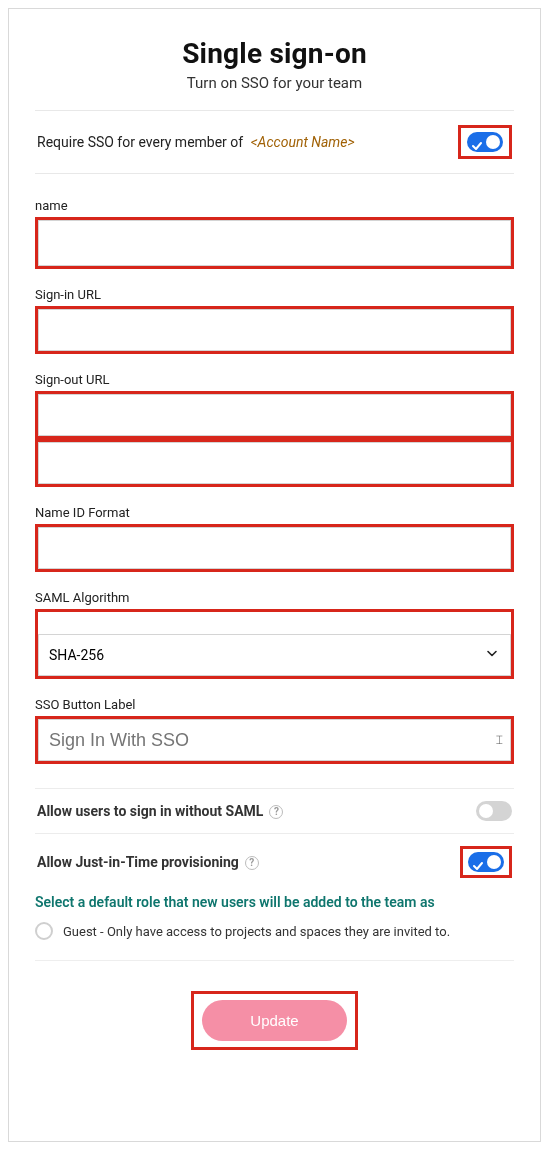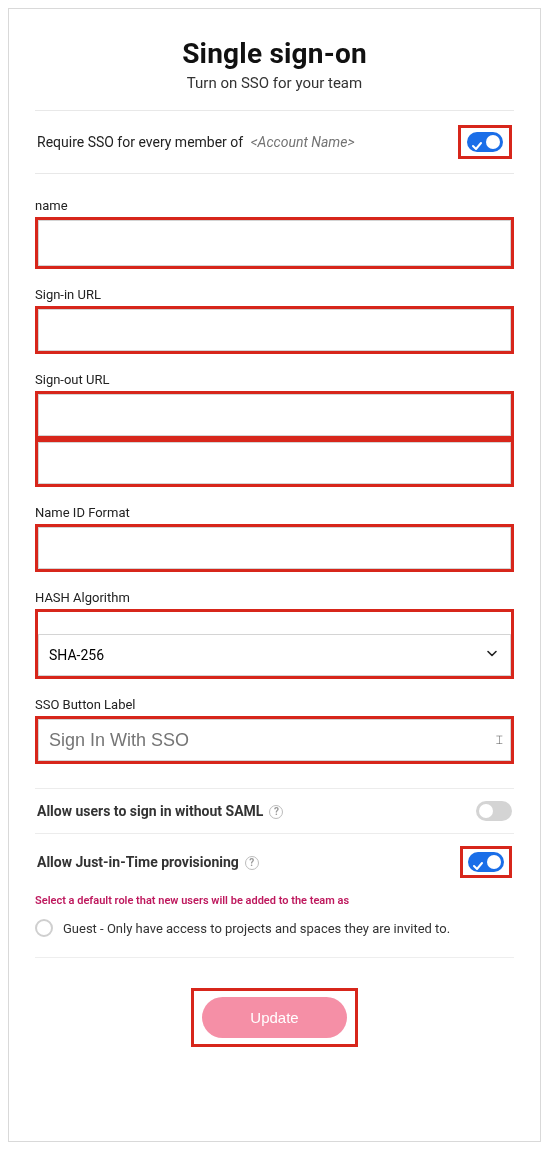--- a/index.html
+++ b/index.html
@@ -32,22 +32,22 @@
     margin-bottom: 18px;
   }
   .hr { border-top: 1px solid #e8e8e8; margin: 0 0 0 0; }
   .section-row {
     display: flex;
     align-items: center;
     justify-content: space-between;
     padding: 14px 2px;
   }
   .row-text { font-size: 14px; color: #222; }
-  .row-text .account { font-style: italic; color: #737373; margin-left: 4px; }
-  .desc { font-size: 11px; font-weight: 600; color: #be185d; margin-top: 6px; margin-bottom: 6px; }
+  .row-text .account { font-style: italic; color: #a16207; margin-left: 4px; }
+  .desc { font-size: 14px; font-weight: 600; color: #0f766e; margin-top: 6px; margin-bottom: 6px; }
   .radio-group { margin-top: 6px; }
   .radio-row {
     display: flex;
     align-items: center;
     gap: 10px;
     padding: 6px 0;
   }
   .radio-circle {
     width: 18px; height: 18px;
     border: 2px solid #cfcfcf;
@@ -240,21 +240,21 @@
 
   <div class="hlbox">
     <input class="input" type="text" value="" style="">
   </div>
 
   <div class="field-label">Name ID Format</div>
   <div class="hlbox">
     <input class="input" type="text" value="" style="">
   </div>
 
-  <div class="field-label">HASH Algorithm</div>
+  <div class="field-label">SAML Algorithm</div>
   <div class="hlbox">
     <div class="select-wrap">
       <div class="select-value">SHA-256</div>
       <span class="chevron">
         <svg width="14" height="14" viewBox="0 0 14 14">
             <path d="M3 5 L7 9 L11 5" stroke="#222" stroke-width="1.6" fill="none" stroke-linecap="round" stroke-linejoin="round"></path>
           </svg>
       </span>
     </div>
   </div>

